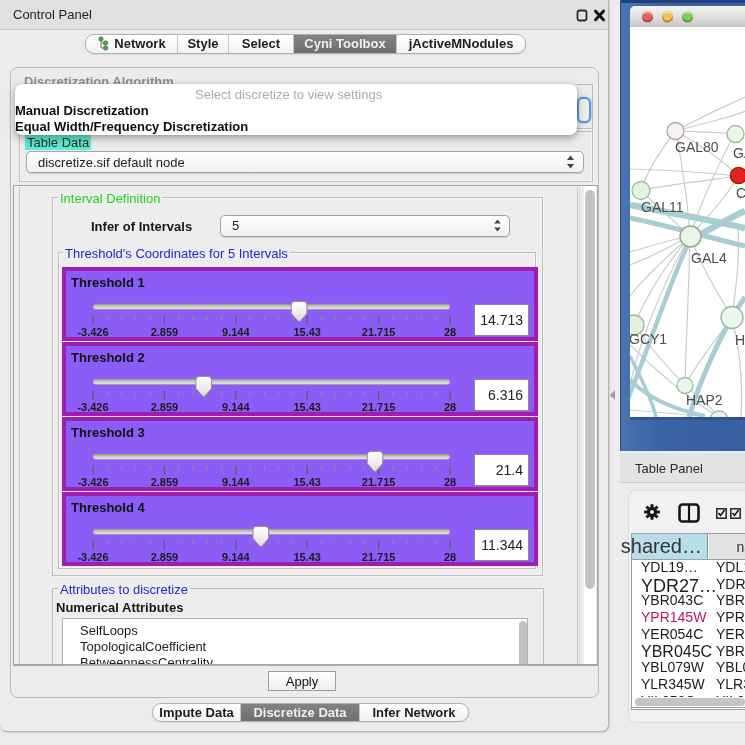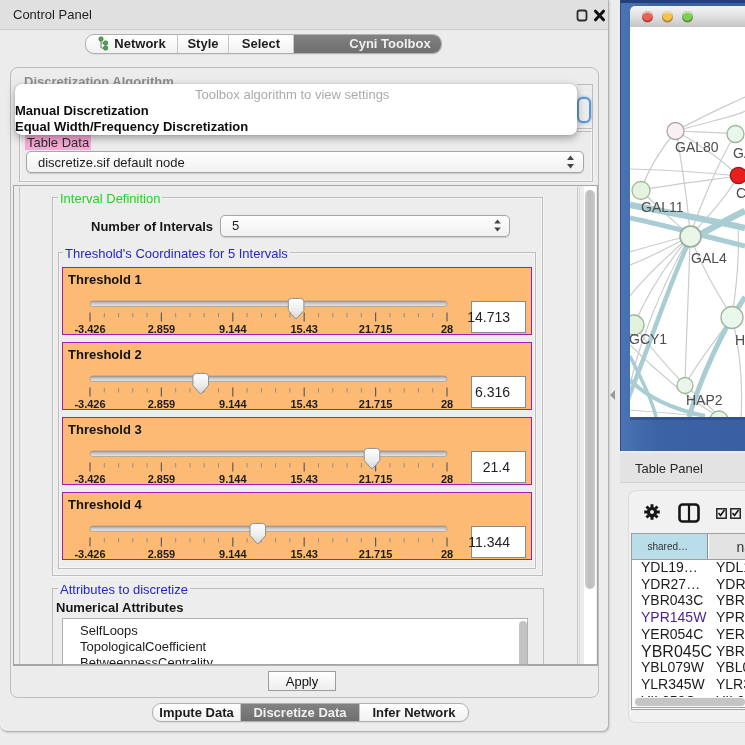--- a/index.html
+++ b/index.html
@@ -1,20 +1,20 @@
 <!DOCTYPE html>
 <html><head><meta charset="utf-8">
 <style>
 html,body{margin:0;padding:0;}
 body{width:745px;height:745px;background:#ececec;font-family:"Liberation Sans",sans-serif;position:relative;overflow:hidden;}
 .abs{position:absolute;}
-.thpanel{position:absolute;left:62px;width:468px;height:66px;background:#fdba74;border:1px solid #a21caf;}
+.thpanel{position:absolute;left:62px;width:468px;height:66px;background:#8b5cf6;border:4px solid #a21caf;}
 .thtitle{position:absolute;left:5px;top:4px;font-size:13px;font-weight:bold;color:#111;}
 .valbox{position:absolute;left:408px;top:33px;width:53px;height:29.5px;background:#fff;border:1.5px solid #8a8a8a;display:flex;align-items:center;justify-content:flex-end;}
-.valbox span{font-size:14px;color:#222;padding-right:15px;}
+.valbox span{font-size:14px;color:#222;padding-right:5px;}
 .etch{position:absolute;border:1px solid #bdbdbd;box-shadow:inset 0 0 0 0.5px #fdfdfd, 0.5px 0.5px 0 #fdfdfd;}
 .glabel{position:absolute;font-size:13px;background:#ededed;padding:0 2px;}
 .combo{position:absolute;background:linear-gradient(#ffffff,#f0f0f0);border:1px solid #a6a6a6;border-radius:5px;box-shadow:0 0.5px 1px rgba(0,0,0,0.15);}
 .combo .txt{position:absolute;left:11px;top:2.5px;font-size:13px;color:#1d1d1d;}
 .seg{position:absolute;display:flex;background:linear-gradient(#ffffff,#f1f1f1);border:1px solid #b0b0b0;border-radius:9px;overflow:hidden;box-shadow:0 0.5px 1px rgba(0,0,0,0.12);}
 .seg .s{display:flex;align-items:center;justify-content:center;font-size:13px;font-weight:600;color:#1c1c1c;border-right:1px solid #c6c6c6;white-space:nowrap;overflow:hidden;}
 .seg .s:last-child{border-right:none;}
 .seg .sel{background:linear-gradient(#828282,#6f6f6f);color:#efefef;}
 </style></head><body>
 
@@ -29,53 +29,54 @@
 
 <div class="seg" style="left:85px;top:34px;height:17.5px;">
  <div class="s" style="width:91px;"><svg width="13" height="15" viewBox="0 0 13 15" style="margin-right:4px;">
         <path d="M4,3 V12 M4,7 H8 M4,12 H8" stroke="#8a8a8a" stroke-width="1.2" fill="none"></path>
         <circle cx="4" cy="3" r="2.2" fill="#51a351" stroke="#3b7a3b" stroke-width="0.7"></circle>
         <circle cx="8.6" cy="7" r="2.2" fill="#51a351" stroke="#3b7a3b" stroke-width="0.7"></circle>
         <circle cx="8.6" cy="12" r="2.2" fill="#51a351" stroke="#3b7a3b" stroke-width="0.7"></circle>
       </svg>Network</div>
  <div class="s" style="width:50px;">Style</div>
  <div class="s" style="width:64px;">Select</div>
- <div class="s sel" style="width:102px;padding-left:45px;">Cyni Toolbox</div>
+ <div class="s sel" style="width:102px;">Cyni Toolbox</div>
+ <div class="s" style="width:128px;">jActiveMNodules</div>
 </div>
 
 <div class="abs" style="left:10px;top:67px;width:587px;height:629px;background:#ececec;border:1px solid #bcbcbc;border-radius:8px;"></div>
 
 <div class="abs" style="left:24px;top:74px;font-size:13px;font-weight:bold;color:#8e8e8e;">Discretization Algorithm</div>
 <div class="abs" style="left:577px;top:84px;width:15px;height:46px;border-top:1px solid #bdbdbd;border-right:1px solid #bdbdbd;border-bottom:1px solid #bdbdbd;"></div>
 <div class="abs" style="left:577px;top:97px;width:10px;height:22px;background:#ededed;border:2.5px solid #5b96d8;border-radius:6px;box-shadow:0 0 3px #6ea3de;"></div>
 
 <div class="etch" style="left:19px;top:128px;width:572px;height:52px;"></div>
-<div class="glabel" style="left:25px;top:135px;background:#f9a8d4;color:#2d2d2d;text-align:center;">Table Data</div>
+<div class="glabel" style="left:25px;top:135px;background:#5eead4;color:#2d2d2d;text-align:center;">Table Data</div>
 <div class="combo" style="left:26px;top:151px;width:556px;height:20px;">
  <div class="txt">discretize.sif default node</div>
  <svg style="position:absolute;right:8px;top:3px;" width="9" height="14" viewBox="0 0 9 14">
       <path d="M4.5,0.5 L8,5 H1 Z" fill="#444"></path>
       <path d="M4.5,13.5 L1,9 H8 Z" fill="#444"></path>
     </svg>
 </div>
 
 <div class="abs" style="left:15px;top:84px;width:562px;height:51px;background:#ffffff;border-radius:7px;box-shadow:0 3px 9px rgba(0,0,0,0.35),0 0 1px rgba(0,0,0,0.3);"></div>
-<div class="abs" style="left:195px;top:87px;font-size:13px;color:#ababab;">Toolbox algorithm to view settings</div>
+<div class="abs" style="left:195px;top:87px;font-size:13px;color:#ababab;">Select discretize to view settings</div>
 <div class="abs" style="left:15px;top:103px;font-size:13px;font-weight:bold;color:#0d0d0d;">Manual Discretization</div>
 <div class="abs" style="left:15px;top:119px;font-size:13px;color:#0d0d0d;font-weight:bold;">Equal Width/Frequency Discretization</div>
 
 <div class="abs" style="left:13px;top:185px;width:583px;height:479px;border:1px solid #a5a5a5;background:#ededed;"></div>
 <div class="abs" style="left:19px;top:187px;width:557px;height:477px;border-left:1px solid #c8c8c8;border-right:1px solid #c8c8c8;"></div>
 <div class="abs" style="left:579px;top:187px;width:1px;height:477px;background:#d8d8d8;"></div>
 <div class="abs" style="left:583.5px;top:186px;width:12px;height:478px;background:#ffffff;"></div>
 <div class="abs" style="left:585px;top:190px;width:9.5px;height:399px;background:linear-gradient(90deg,#cfcfcf,#bdbdbd 40%,#c9c9c9);border-radius:5px;"></div>
 
 <div class="etch" style="left:52px;top:197px;width:489px;height:377px;"></div>
 <div class="glabel" style="left:58px;top:191px;color:#21d421;">Interval Definition</div>
-<div class="abs" style="left:91px;top:219px;font-size:13px;font-weight:bold;color:#161616;">Number of Intervals</div>
+<div class="abs" style="left:91px;top:219px;font-size:13px;font-weight:bold;color:#161616;">Infer of Intervals</div>
 <div class="combo" style="left:220px;top:215px;width:288px;height:19.5px;">
  <div class="txt" style="top:2px;">5</div>
  <svg style="position:absolute;right:7px;top:3px;" width="9" height="13" viewBox="0 0 9 13">
       <path d="M4.5,0.5 L7.8,4.6 H1.2 Z" fill="#444"></path>
       <path d="M4.5,12.5 L1.2,8.4 H7.8 Z" fill="#444"></path>
     </svg>
 </div>
 
 <div class="etch" style="left:58px;top:252px;width:476px;height:315px;"></div>
 <div class="glabel" style="left:63px;top:246px;color:#2525cc;">Threshold's Coordinates for 5 Intervals</div>
@@ -294,33 +295,33 @@
 </svg>
 <svg class="abs" style="left:716px;top:508px;" width="28" height="11" viewBox="0 0 28 11">
  <rect x="0.8" y="0.8" width="9.4" height="9.4" fill="none" stroke="#151515" stroke-width="1.4"></rect>
  <path d="M2.5,5 L4.5,7.5 L8.5,2" stroke="#151515" stroke-width="1.6" fill="none"></path>
  <rect x="14.8" y="0.8" width="9.4" height="9.4" fill="none" stroke="#151515" stroke-width="1.4"></rect>
  <path d="M16.5,5 L18.5,7.5 L22.5,2" stroke="#151515" stroke-width="1.6" fill="none"></path>
 </svg>
 
 <div class="abs" style="left:631px;top:533px;width:114px;height:175px;background:#ffffff;border:1px solid #9e9e9e;border-right:none;overflow:hidden;"></div>
 <div class="abs" style="left:632px;top:534px;width:75px;height:24.5px;background:#b9deea;border-right:1.5px solid #7f939b;display:flex;align-items:center;justify-content:flex-end;">
-    <span style="font-size:10px;color:#333;padding-right:19px;">shared…</span>
+    <span style="font-size:20px;color:#333;padding-right:5px;">shared…</span>
   </div>
 <div class="abs" style="left:708.5px;top:534px;width:36.5px;height:24.5px;background:#e3e3e3;">
     <span style="position:absolute;left:28px;top:5px;font-size:14px;color:#333;">na</span>
   </div>
 <div class="abs" style="left:632px;top:558.5px;width:113px;height:1px;background:#9e9e9e;"></div>
 <div class="abs" style="left:641px;top:559.0px;width:64px;height:16.7px;font-size:14px;color:#1c1c1c;">YDL19…</div>
 <div class="abs" style="left:716px;top:559.0px;font-size:14px;color:#1c1c1c;">YDL1</div>
-<div class="abs" style="left:641px;top:575.7px;width:64px;height:16.7px;font-size:14px;color:#1c1c1c;">YDR27…</div>
+<div class="abs" style="left:641px;top:575.7px;width:64px;height:16.7px;font-size:18px;color:#1c1c1c;">YDR27…</div>
 <div class="abs" style="left:716px;top:575.7px;font-size:14px;color:#1c1c1c;">YDR2</div>
 <div class="abs" style="left:641px;top:592.4px;width:64px;height:16.7px;font-size:14px;color:#1c1c1c;">YBR043C</div>
 <div class="abs" style="left:716px;top:592.4px;font-size:14px;color:#1c1c1c;">YBR0</div>
-<div class="abs" style="left:641px;top:609.1px;width:64px;height:16.7px;font-size:14px;color:#4c1d95;">YPR145W</div>
+<div class="abs" style="left:641px;top:609.1px;width:64px;height:16.7px;font-size:14px;color:#be185d;">YPR145W</div>
 <div class="abs" style="left:716px;top:609.1px;font-size:14px;color:#1c1c1c;">YPR1</div>
 <div class="abs" style="left:641px;top:625.8px;width:64px;height:16.7px;font-size:14px;color:#1c1c1c;">YER054C</div>
 <div class="abs" style="left:716px;top:625.8px;font-size:14px;color:#1c1c1c;">YER0</div>
 <div class="abs" style="left:641px;top:642.5px;width:64px;height:16.7px;font-size:16px;color:#1c1c1c;">YBR045C</div>
 <div class="abs" style="left:716px;top:642.5px;font-size:14px;color:#1c1c1c;">YBR0</div>
 <div class="abs" style="left:641px;top:659.2px;width:64px;height:16.7px;font-size:14px;color:#1c1c1c;">YBL079W</div>
 <div class="abs" style="left:716px;top:659.2px;font-size:14px;color:#1c1c1c;">YBL0</div>
 <div class="abs" style="left:641px;top:675.9px;width:64px;height:16.7px;font-size:14px;color:#1c1c1c;">YLR345W</div>
 <div class="abs" style="left:716px;top:675.9px;font-size:14px;color:#1c1c1c;">YLR3</div>
 <div class="abs" style="left:641px;top:692.6px;width:64px;height:16.7px;font-size:14px;color:#1c1c1c;">YIL052C</div>

